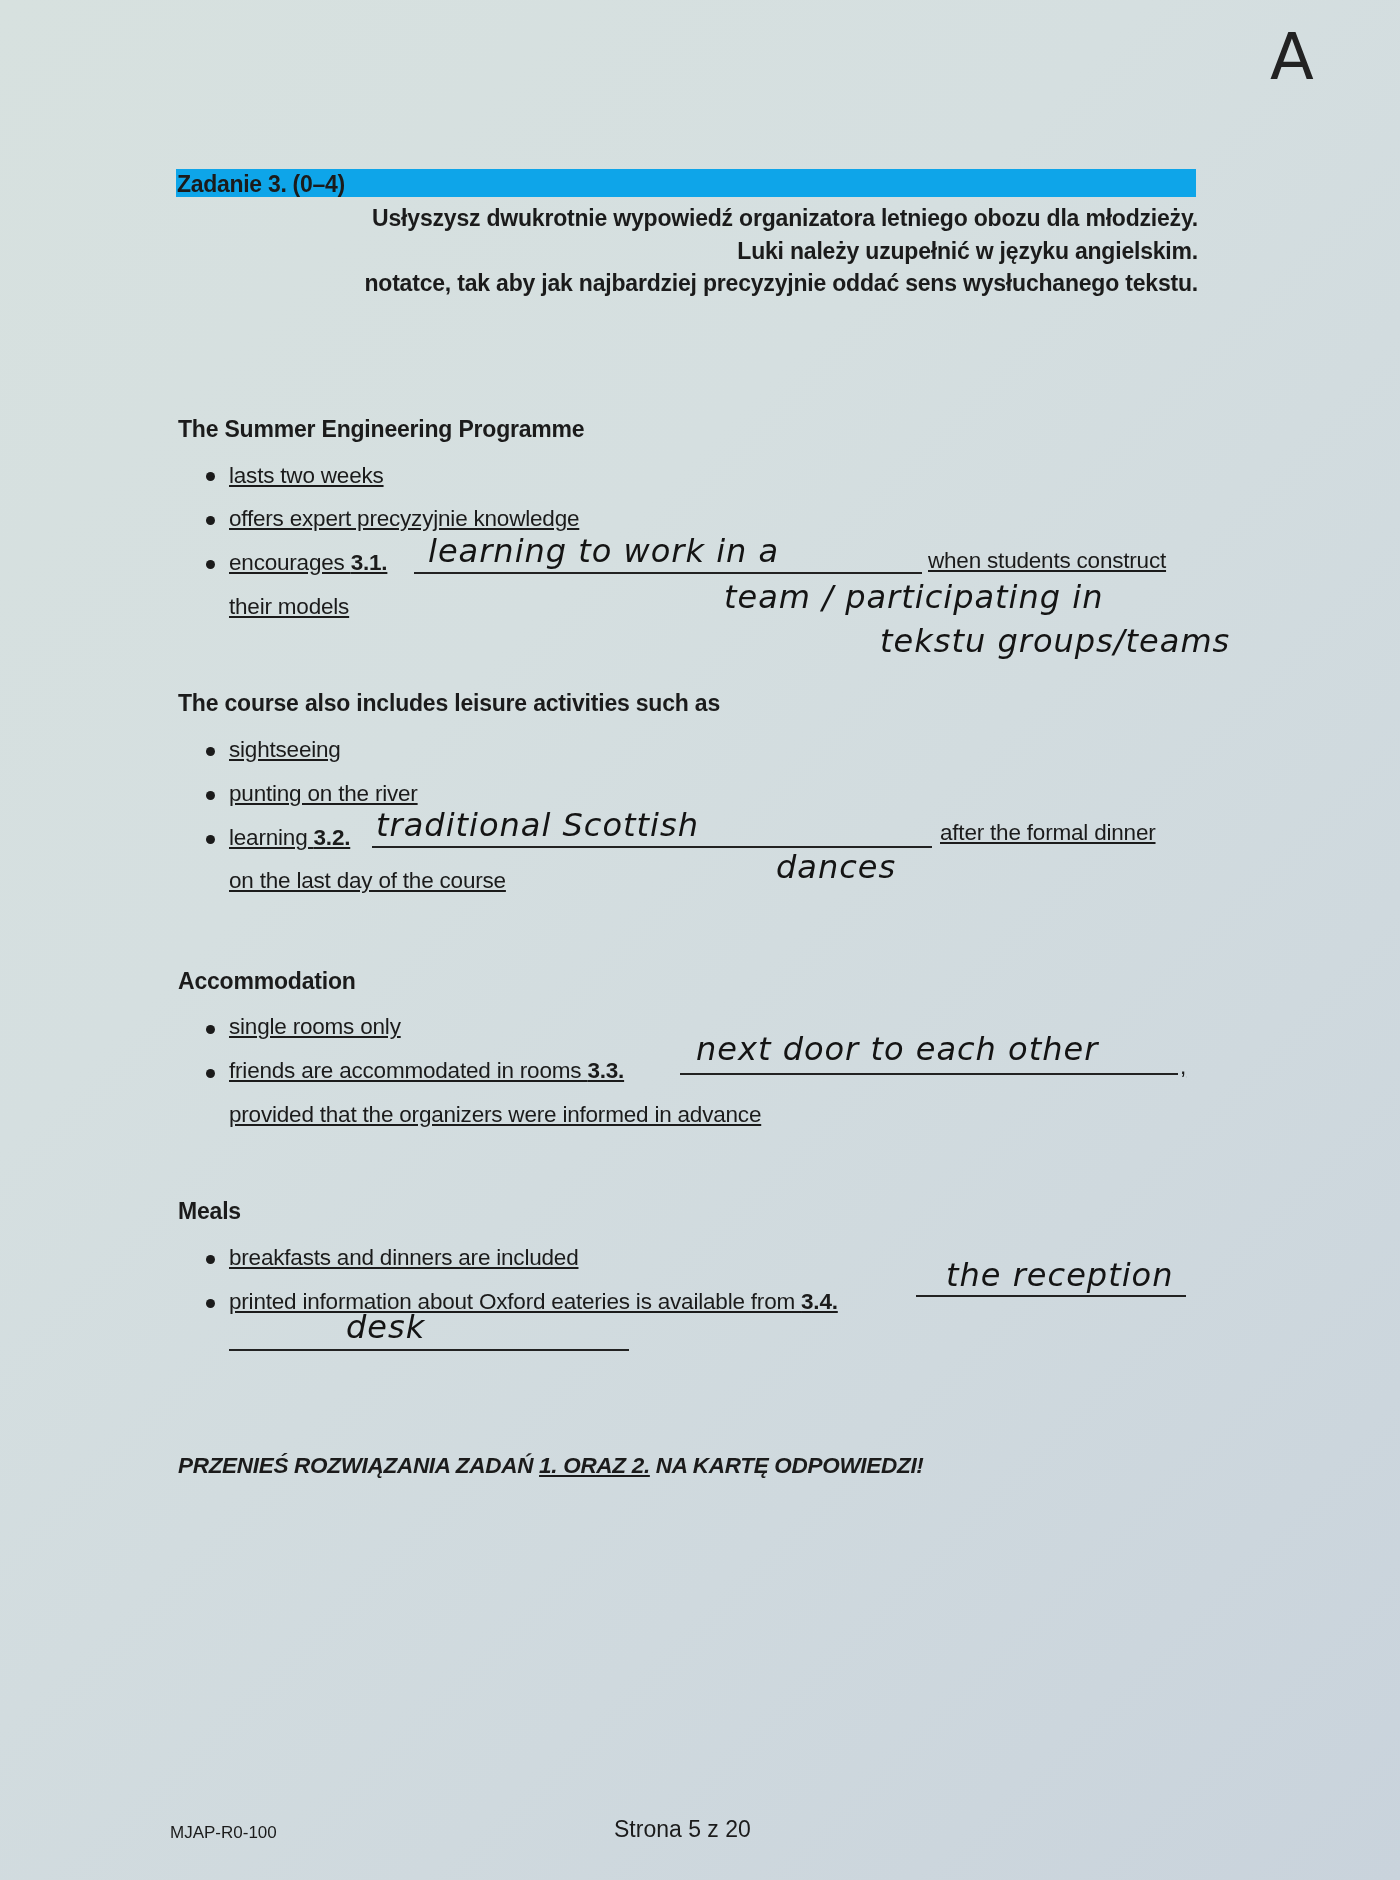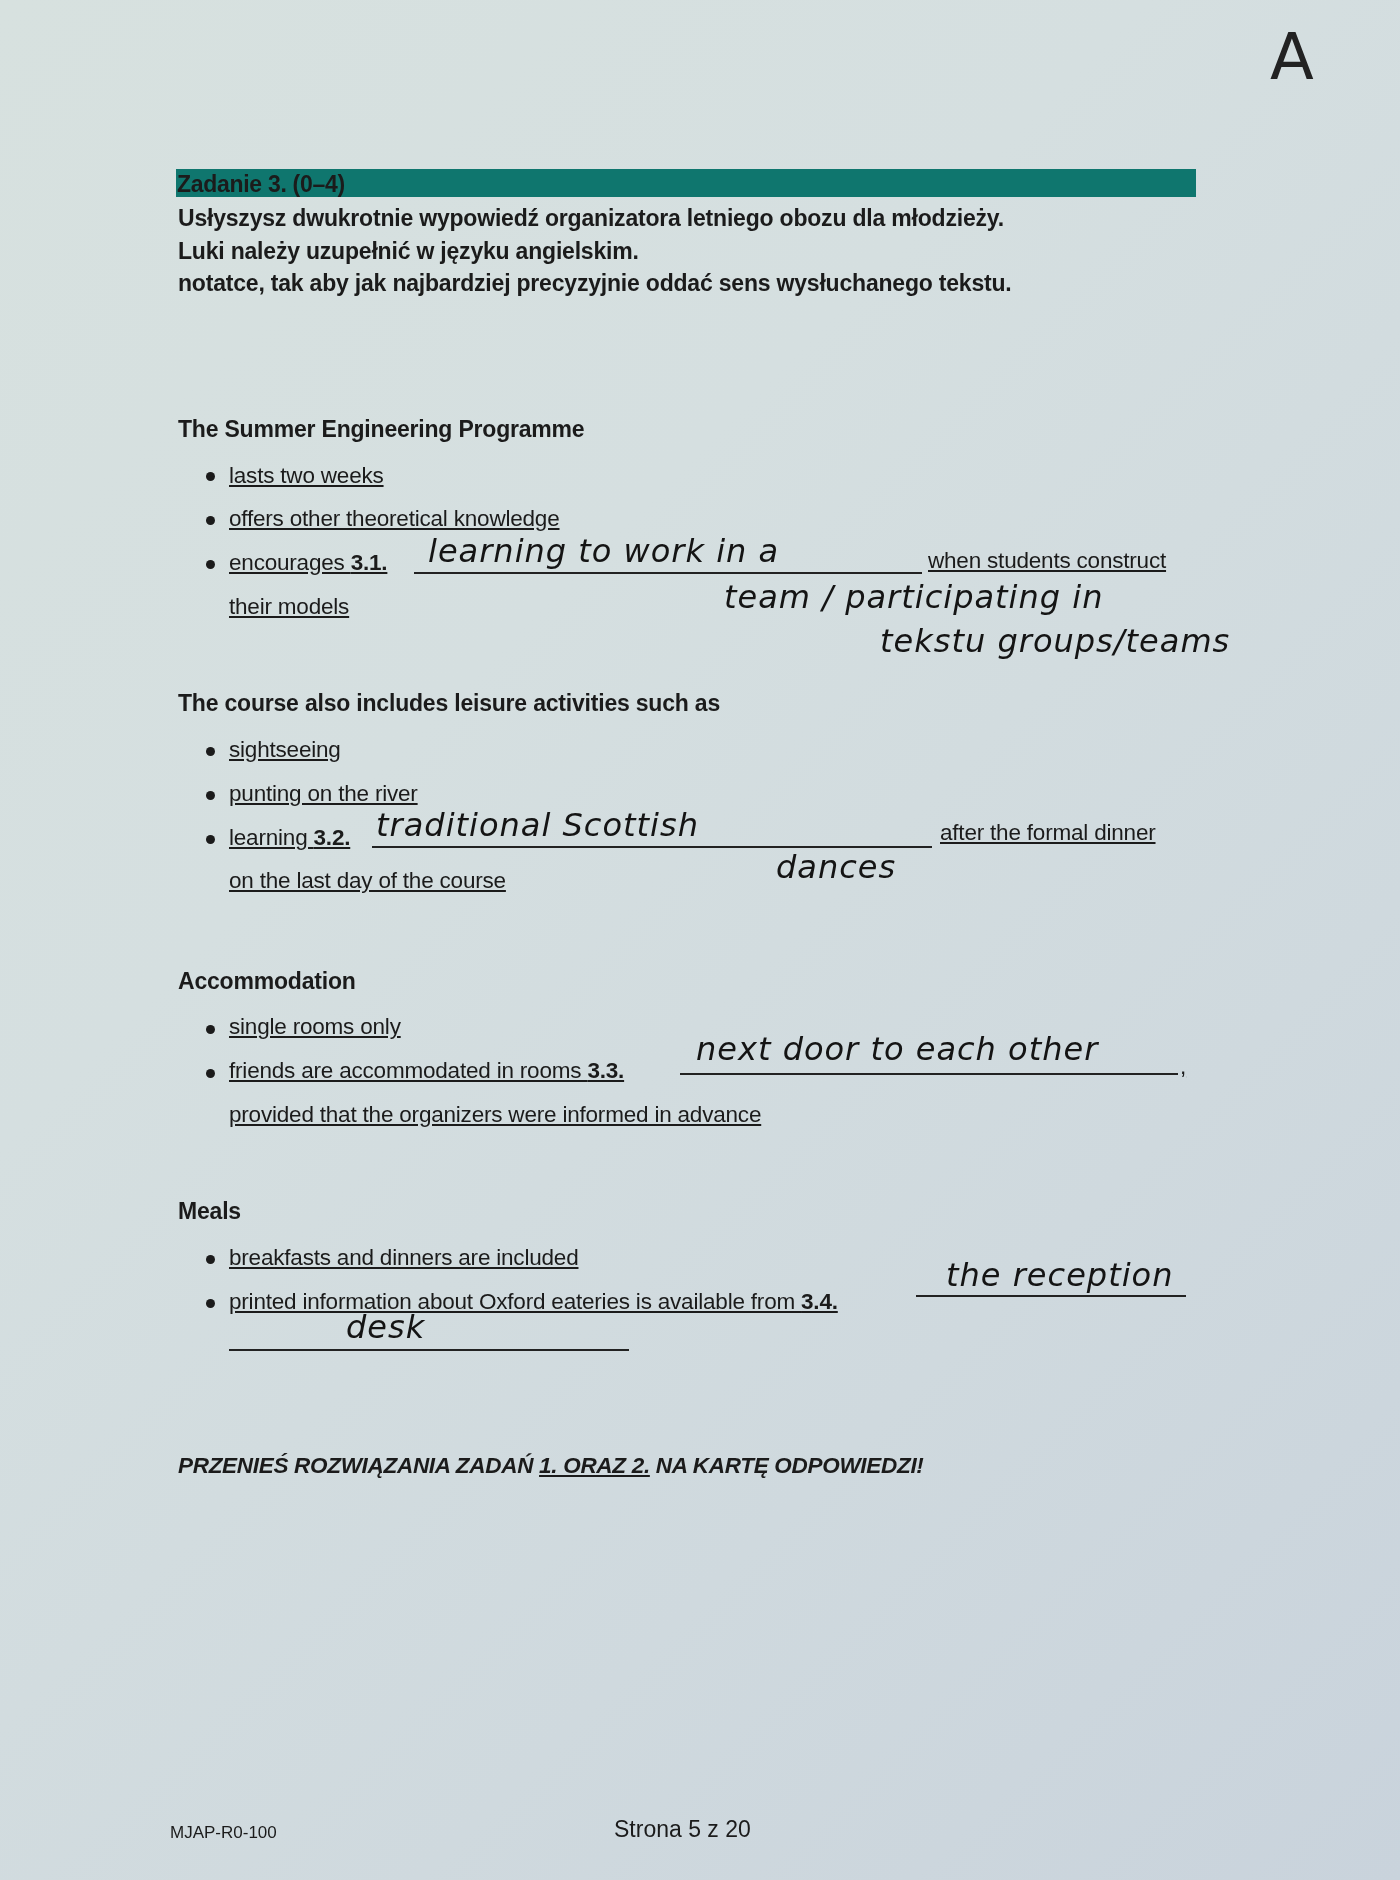--- a/index.html
+++ b/index.html
@@ -6,29 +6,29 @@
     body {
       width: 1400px; height: 1880px; overflow: hidden;
       background: linear-gradient(135deg, #d7e1df 0%, #d5dfe0 35%, #cfd9de 70%, #c9d3dc 100%);
       font-family: "Liberation Sans", sans-serif;
       color: #1b1b1b;
       position: relative;
     }
     .abs { position: absolute; }
     .task-header {
       left: 176px; top: 169px; width: 1020px; height: 28px;
-      background: #0f766e;
+      background: #0ea5e9;
     }
     .task-header span {
       position: absolute; left: 1px; top: 2px;
       font-weight: bold; font-size: 23px; letter-spacing: -0.3px;
     }
     .instr {
       left: 178px; top: 202px; width: 1020px;
-      font-weight: bold; font-size: 23px; line-height: 32.5px; letter-spacing: -0.2px;
+      font-weight: bold; font-size: 23px; line-height: 32.5px; letter-spacing: -0.2px; text-align: right;
     }
     .instr div { white-space: nowrap; }
     .sec-title { font-weight: bold; font-size: 23px; left: 178px; letter-spacing: -0.2px; white-space: nowrap; }
     .item { font-size: 22.5px; white-space: nowrap; letter-spacing: -0.2px; text-decoration: underline; }
     .bullet {
       position: absolute; width: 9px; height: 9px; border-radius: 50%; background: #1b1b1b;
     }
     .blank { position: absolute; height: 0; border-top: 2px solid #222; }
     .hw {
       position: absolute; white-space: nowrap;
@@ -56,21 +56,21 @@
 <div class="abs instr">
   <div>Usłyszysz dwukrotnie wypowiedź organizatora letniego obozu dla młodzieży.</div>
   <div>Luki należy uzupełnić w języku angielskim.</div>
   <div>notatce, tak aby jak najbardziej precyzyjnie oddać sens wysłuchanego tekstu.</div>
 </div>
 
 <div class="abs sec-title" style="top:416px">The Summer Engineering Programme</div>
 <span class="bullet" style="left:206px;top:472px"></span>
 <div class="abs item" style="left:229px;top:463px">lasts two weeks</div>
 <span class="bullet" style="left:206px;top:516px"></span>
-<div class="abs item" style="left:229px;top:506px">offers other theoretical knowledge</div>
+<div class="abs item" style="left:229px;top:506px">offers expert precyzyjnie knowledge</div>
 <span class="bullet" style="left:206px;top:560px"></span>
 <div class="abs item" style="left:229px;top:550px">
   <span>encourages </span><b>3.1.</b>
 </div>
 <div class="blank" style="left:414px;top:572px;width:508px"></div>
 <div class="abs item" style="left:928px;top:548px">when students construct</div>
 <div class="abs item" style="left:229px;top:594px">their models</div>
 <div class="hw" style="left:428px;top:532px">learning to work in a</div>
 <div class="hw" style="left:724px;top:578px">team / participating in</div>
 <div class="hw" style="left:880px;top:622px">tekstu groups/teams</div>

